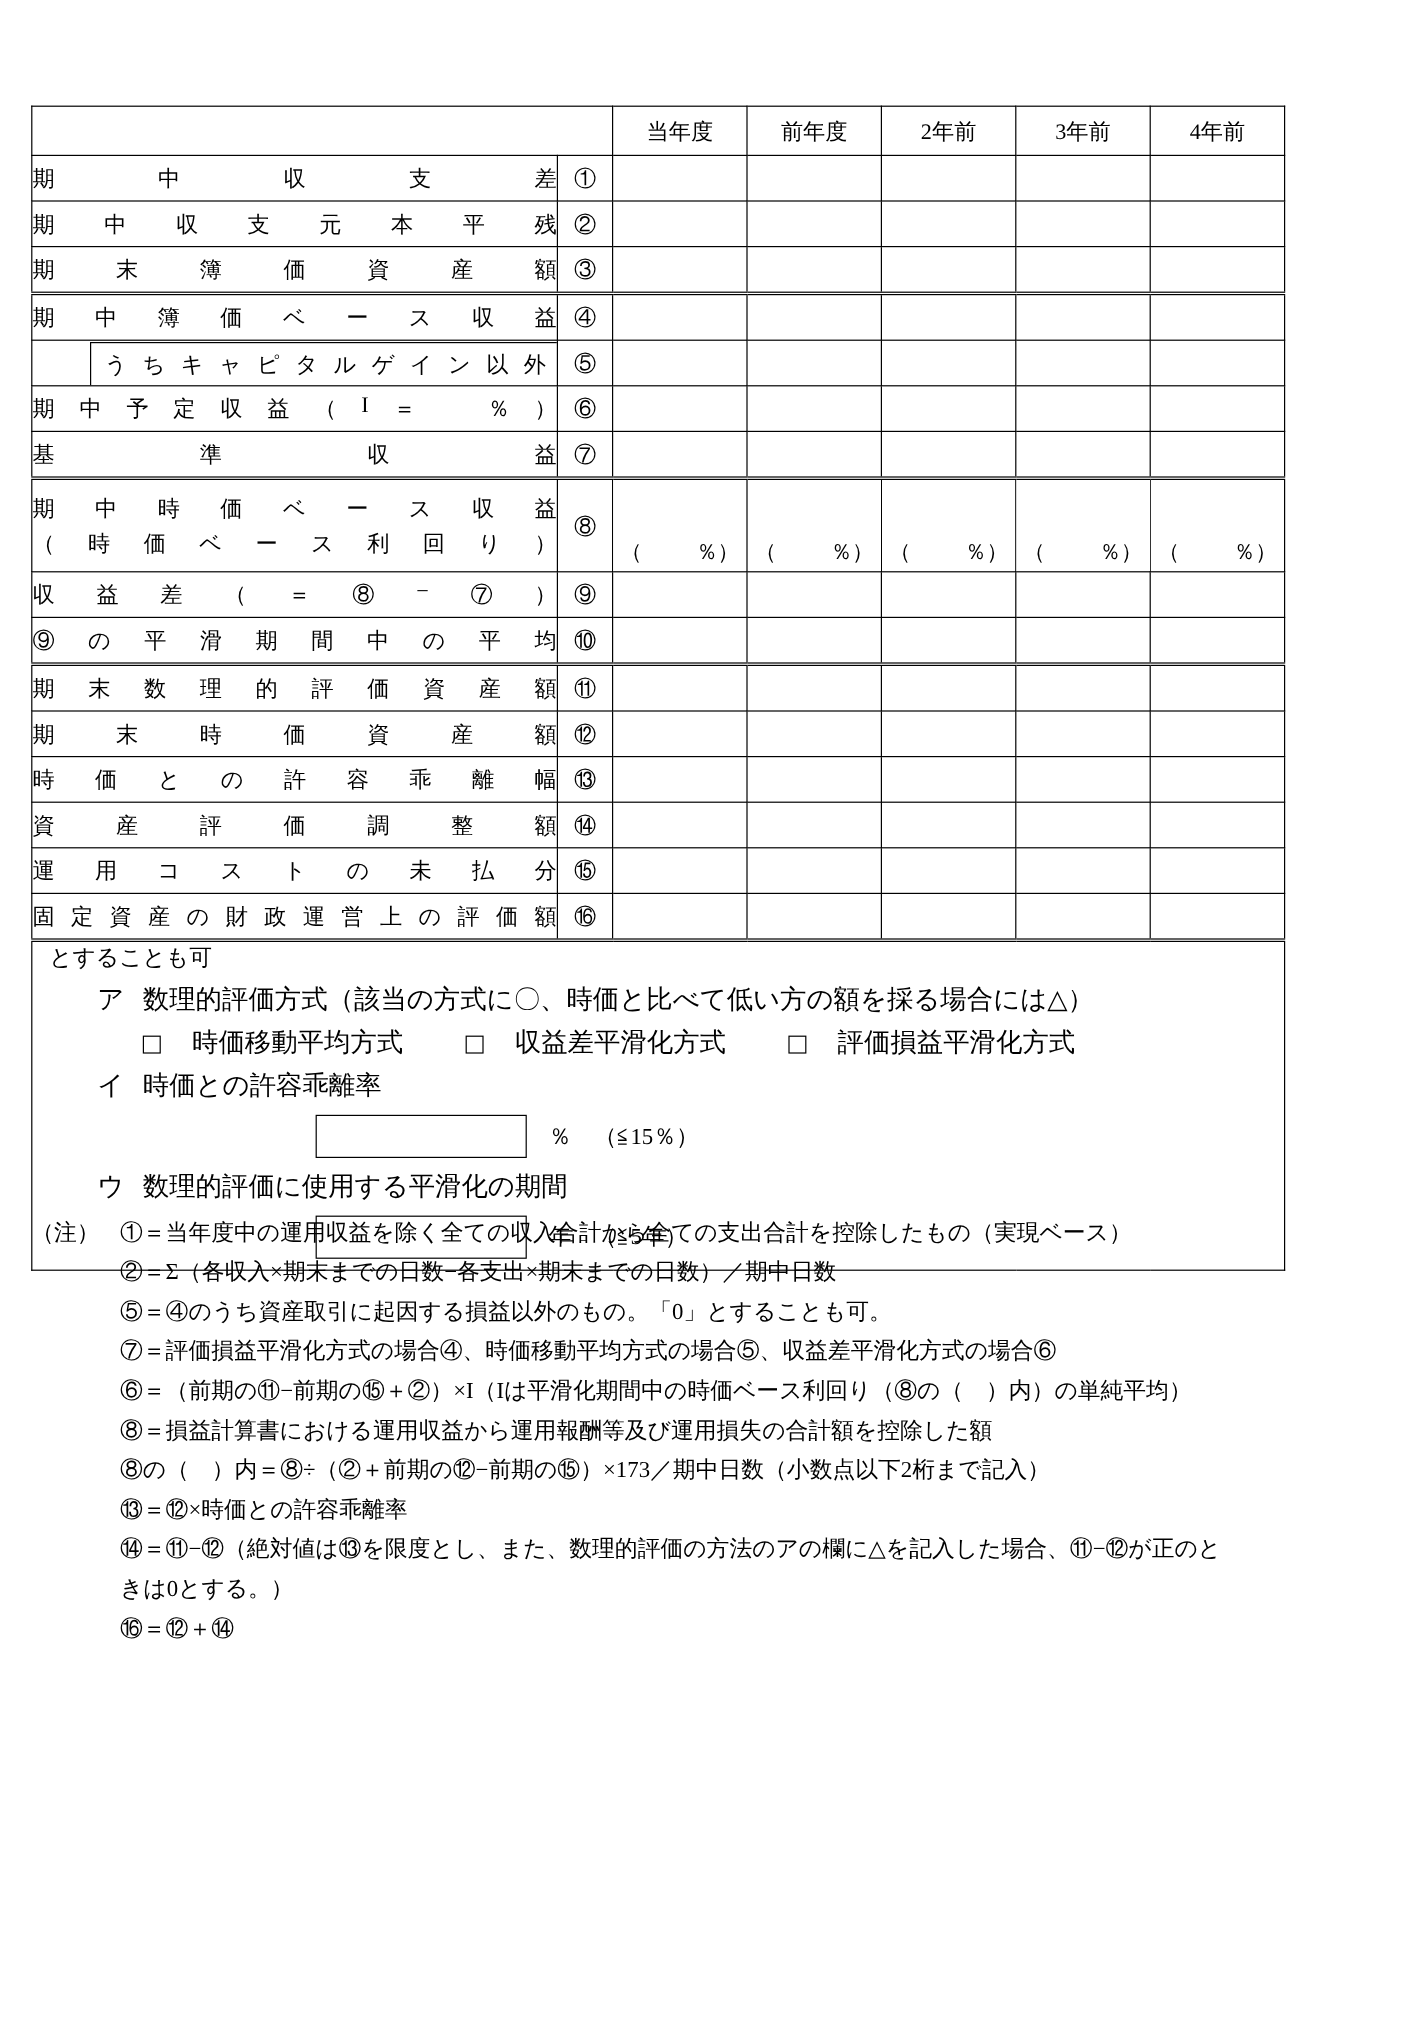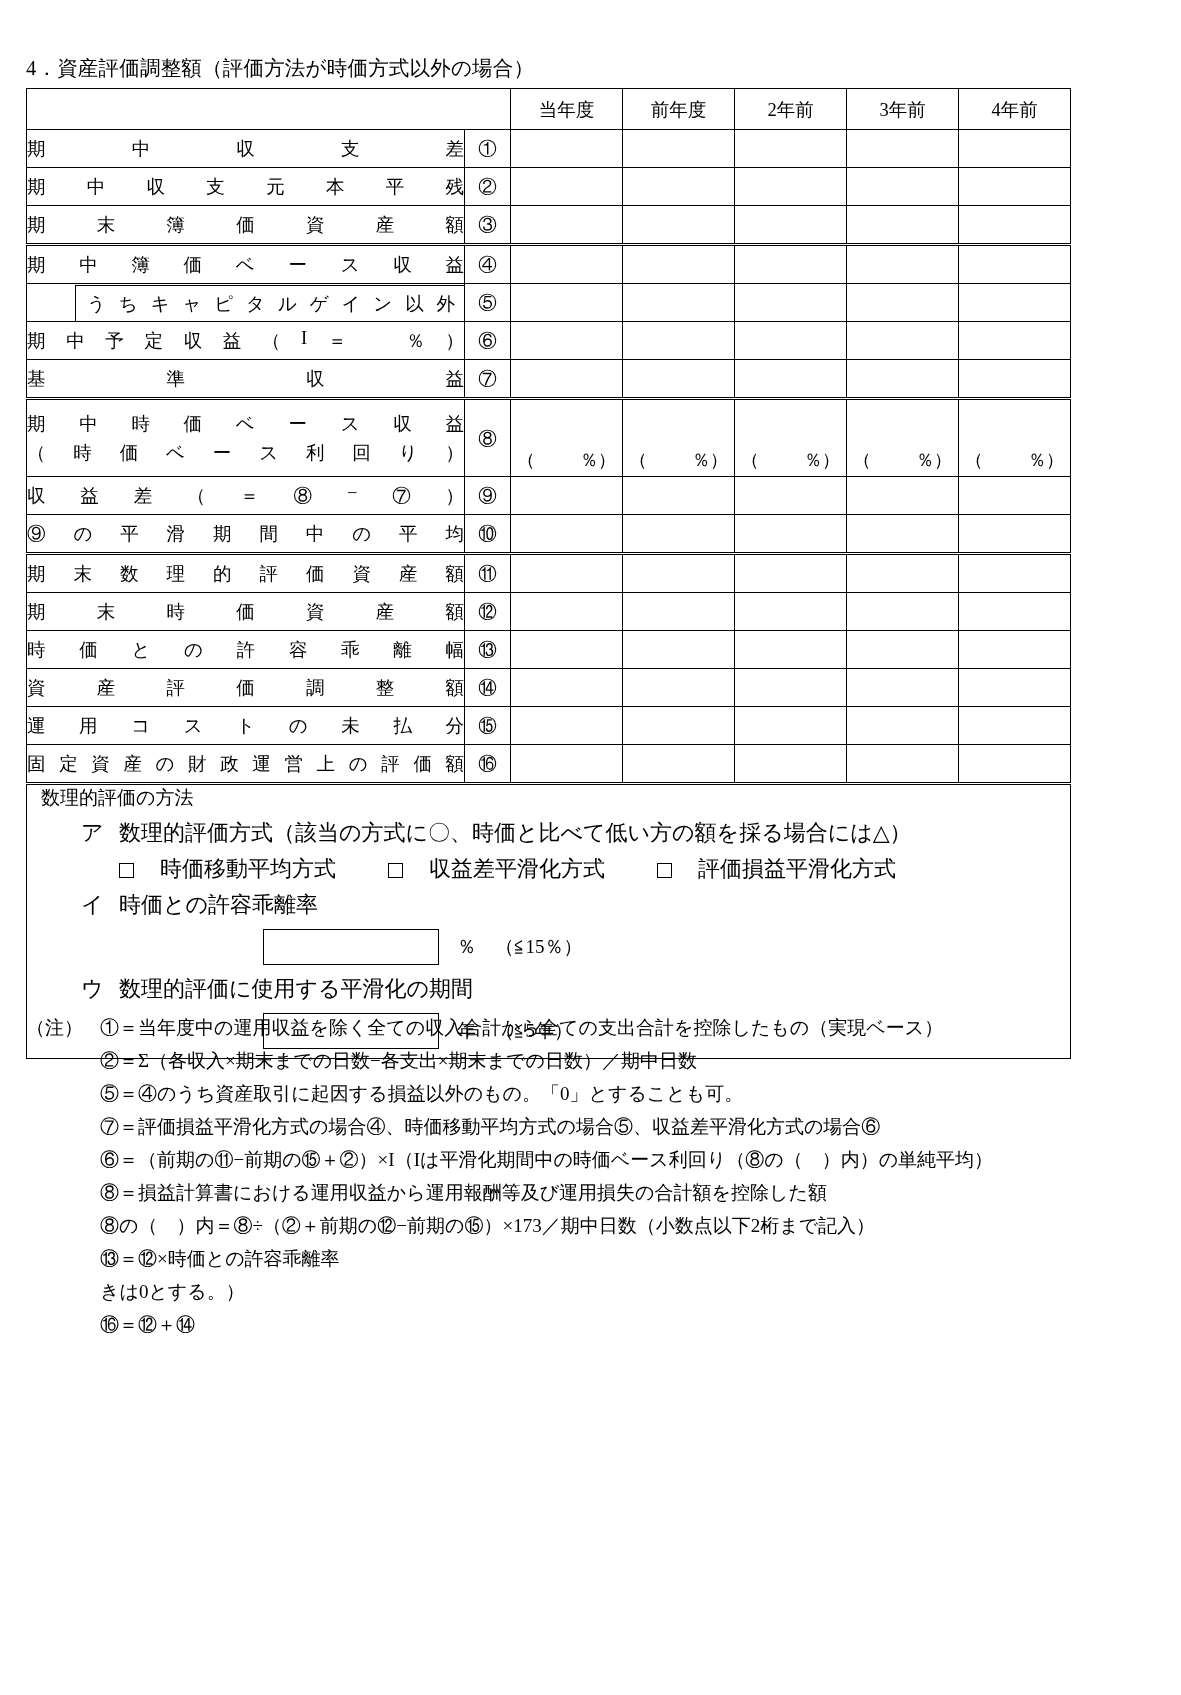--- a/index.html
+++ b/index.html
@@ -193,21 +193,20 @@
     margin-left: 74px;
     margin-bottom: 7.5px;
     line-height: 1.34;
   }
 </style>
 </head>
 <body>
 
 <div class="page">
 
-  <div class="section-title">4．資産評価調整額（評価方法が時価方式以外の場合）</div>
 
   <table class="main-table">
     <colgroup>
       <col class="col-label">
         <col class="col-num">
       <col class="col-year">
         <col class="col-year">
         <col class="col-year">
         <col class="col-year">
         <col class="col-year">
@@ -590,21 +589,21 @@
           </td>
           <td class="numcell">⑯</td>
           <td></td>
           <td></td>
           <td></td>
           <td></td>
           <td></td>
         </tr>
         <tr>
           <td class="method-cell" colspan="7">
-            <div class="method-title">数理的評価の方法</div>
+            <div class="method-title">とすることも可</div>
             <div class="method-line ind-1"><span class="mark">ア</span><span>数理的評価方式（該当の方式に〇、時価と比べて低い方の額を採る場合には△）</span></div>
             <div class="method-line ind-2 chk-group"><span><span class="chkbox"></span><span>時価移動平均方式</span></span><span><span class="chkbox"></span><span>収益差平滑化方式</span></span><span><span class="chkbox"></span><span>評価損益平滑化方式</span></span></div>
             <div class="method-line ind-1"><span class="mark">イ</span><span>時価との許容乖離率</span></div>
             <div class="field-row">
               <div class="field-box"></div>
               <div class="field-unit">％　（≦15％）</div>
             </div>
             <div class="method-line ind-1"><span class="mark">ウ</span><span>数理的評価に使用する平滑化の期間</span></div>
             <div class="field-row">
               <div class="field-box"></div>
@@ -642,20 +641,24 @@
           <span class="note-body">⑧＝損益計算書における運用収益から運用報酬等及び運用損失の合計額を控除した額</span>
         </div>
         <div class="note-line">
           <span class="note-tag"></span>
           <span class="note-body">⑧の（　）内＝⑧÷（②＋前期の⑫−前期の⑮）×173／期中日数（小数点以下2桁まで記入）</span>
         </div>
         <div class="note-line">
           <span class="note-tag"></span>
           <span class="note-body">⑬＝⑫×時価との許容乖離率</span>
         </div>
+        <div class="note-line">
+          <span class="note-tag"></span>
+          <span class="note-body">⑭＝⑪−⑫（絶対値は⑬を限度とし、また、数理的評価の方法のアの欄に△を記入した場合、⑪−⑫が正のと</span>
+        </div>
         <div class="note-cont">きは0とする。）</div>
         <div class="note-line">
           <span class="note-tag"></span>
           <span class="note-body">⑯＝⑫＋⑭</span>
         </div>
       </div>
   </div>
 
 </div>
 

